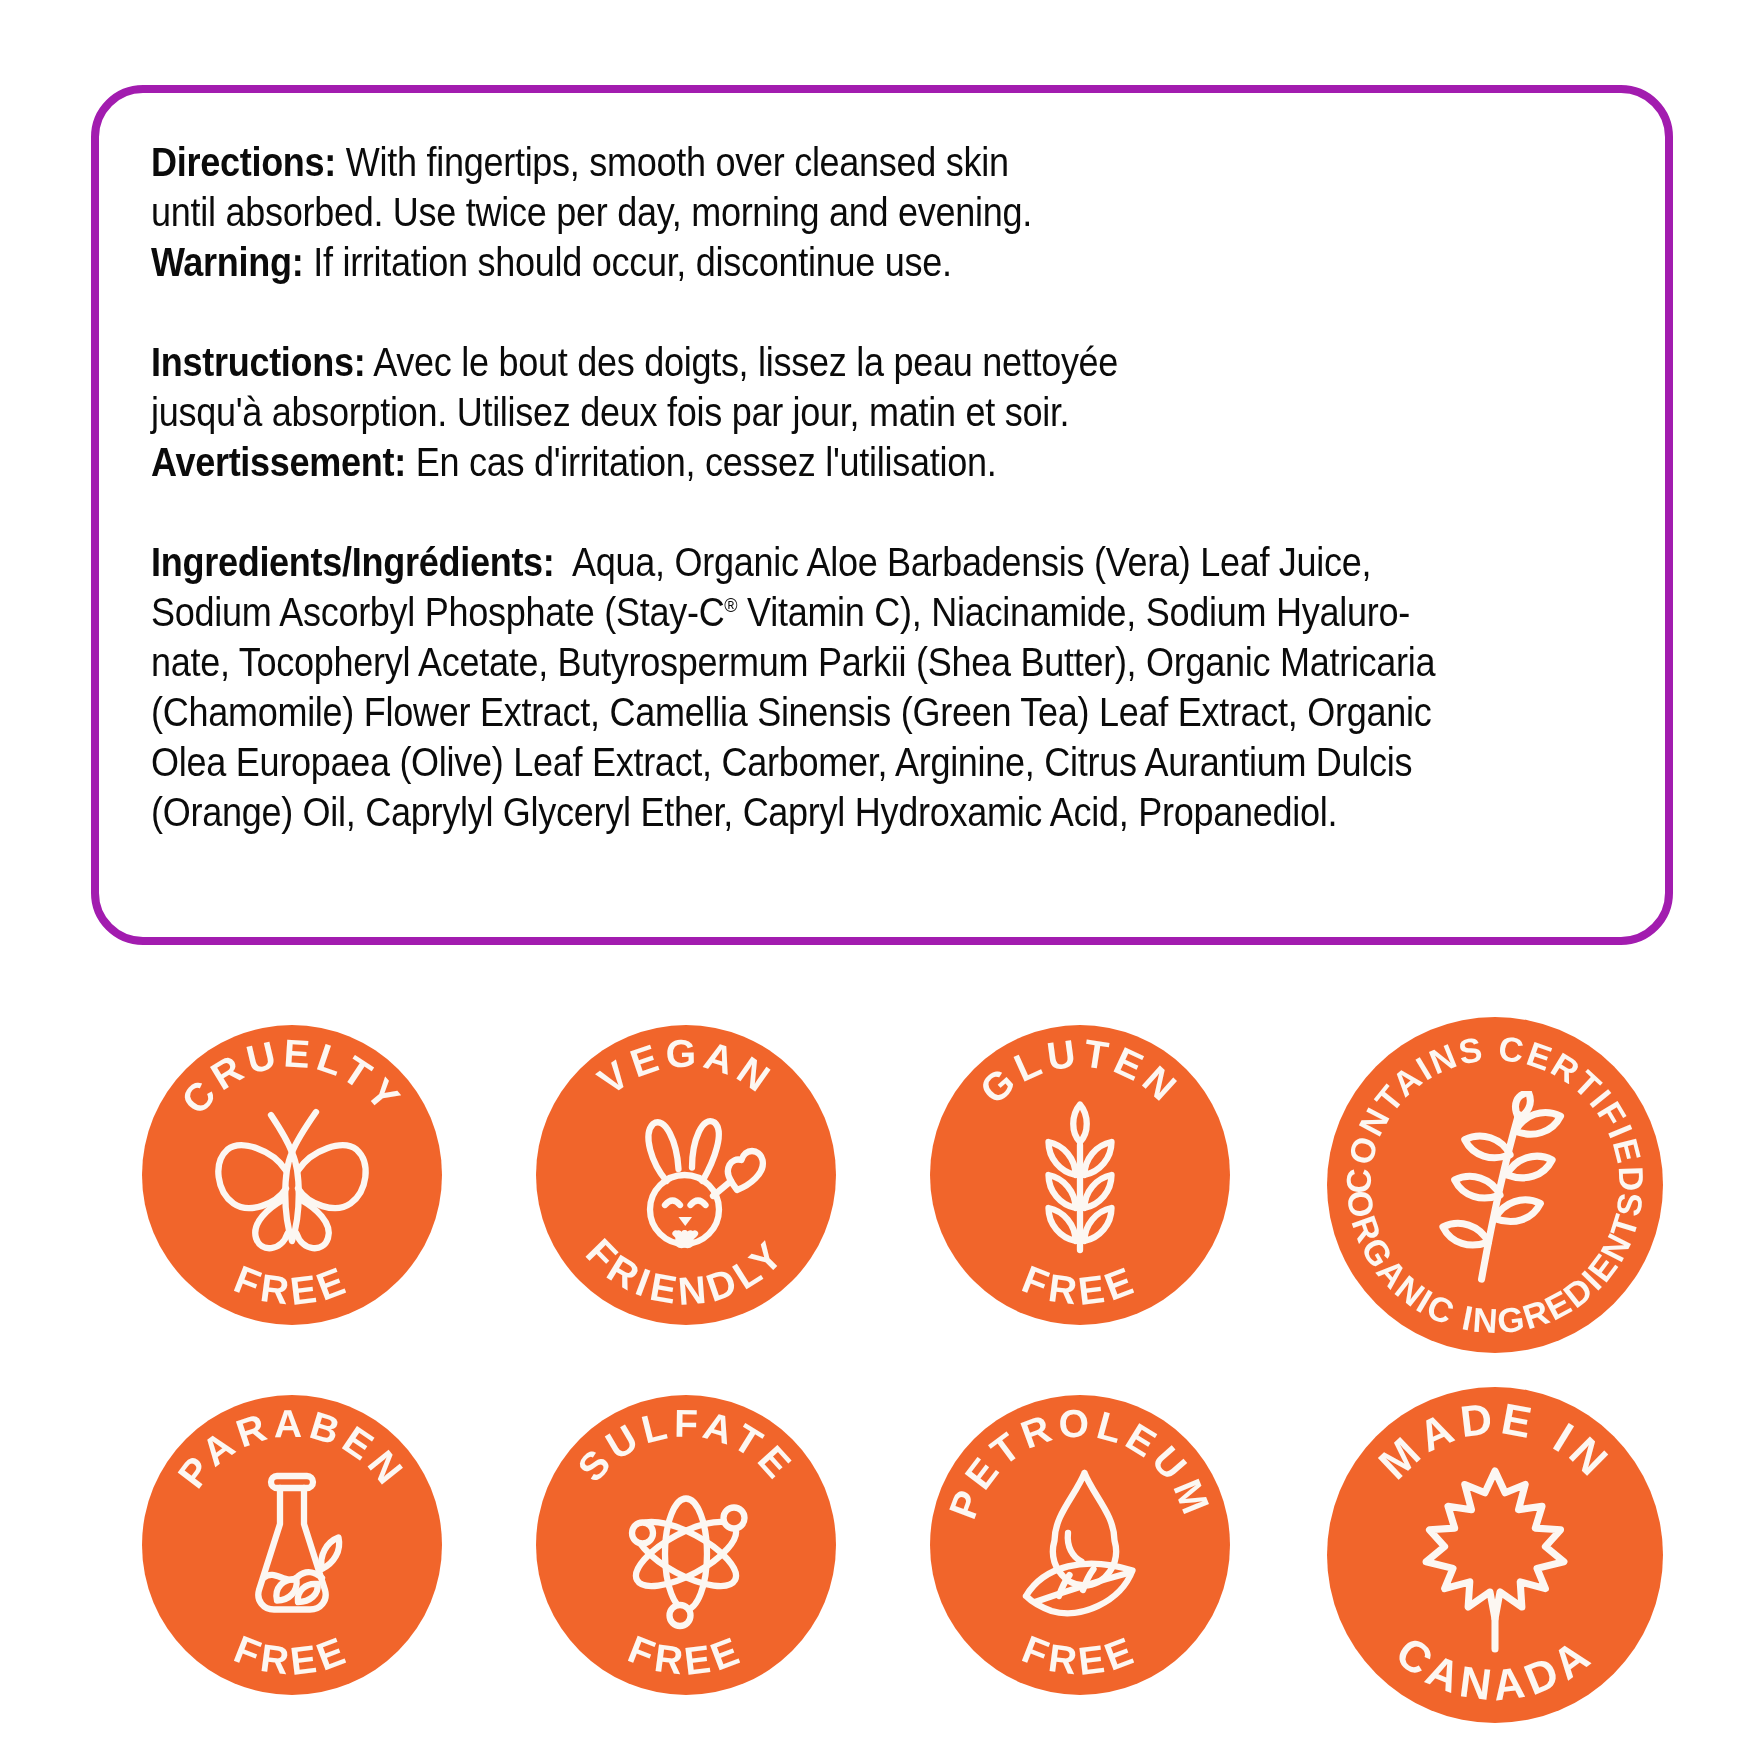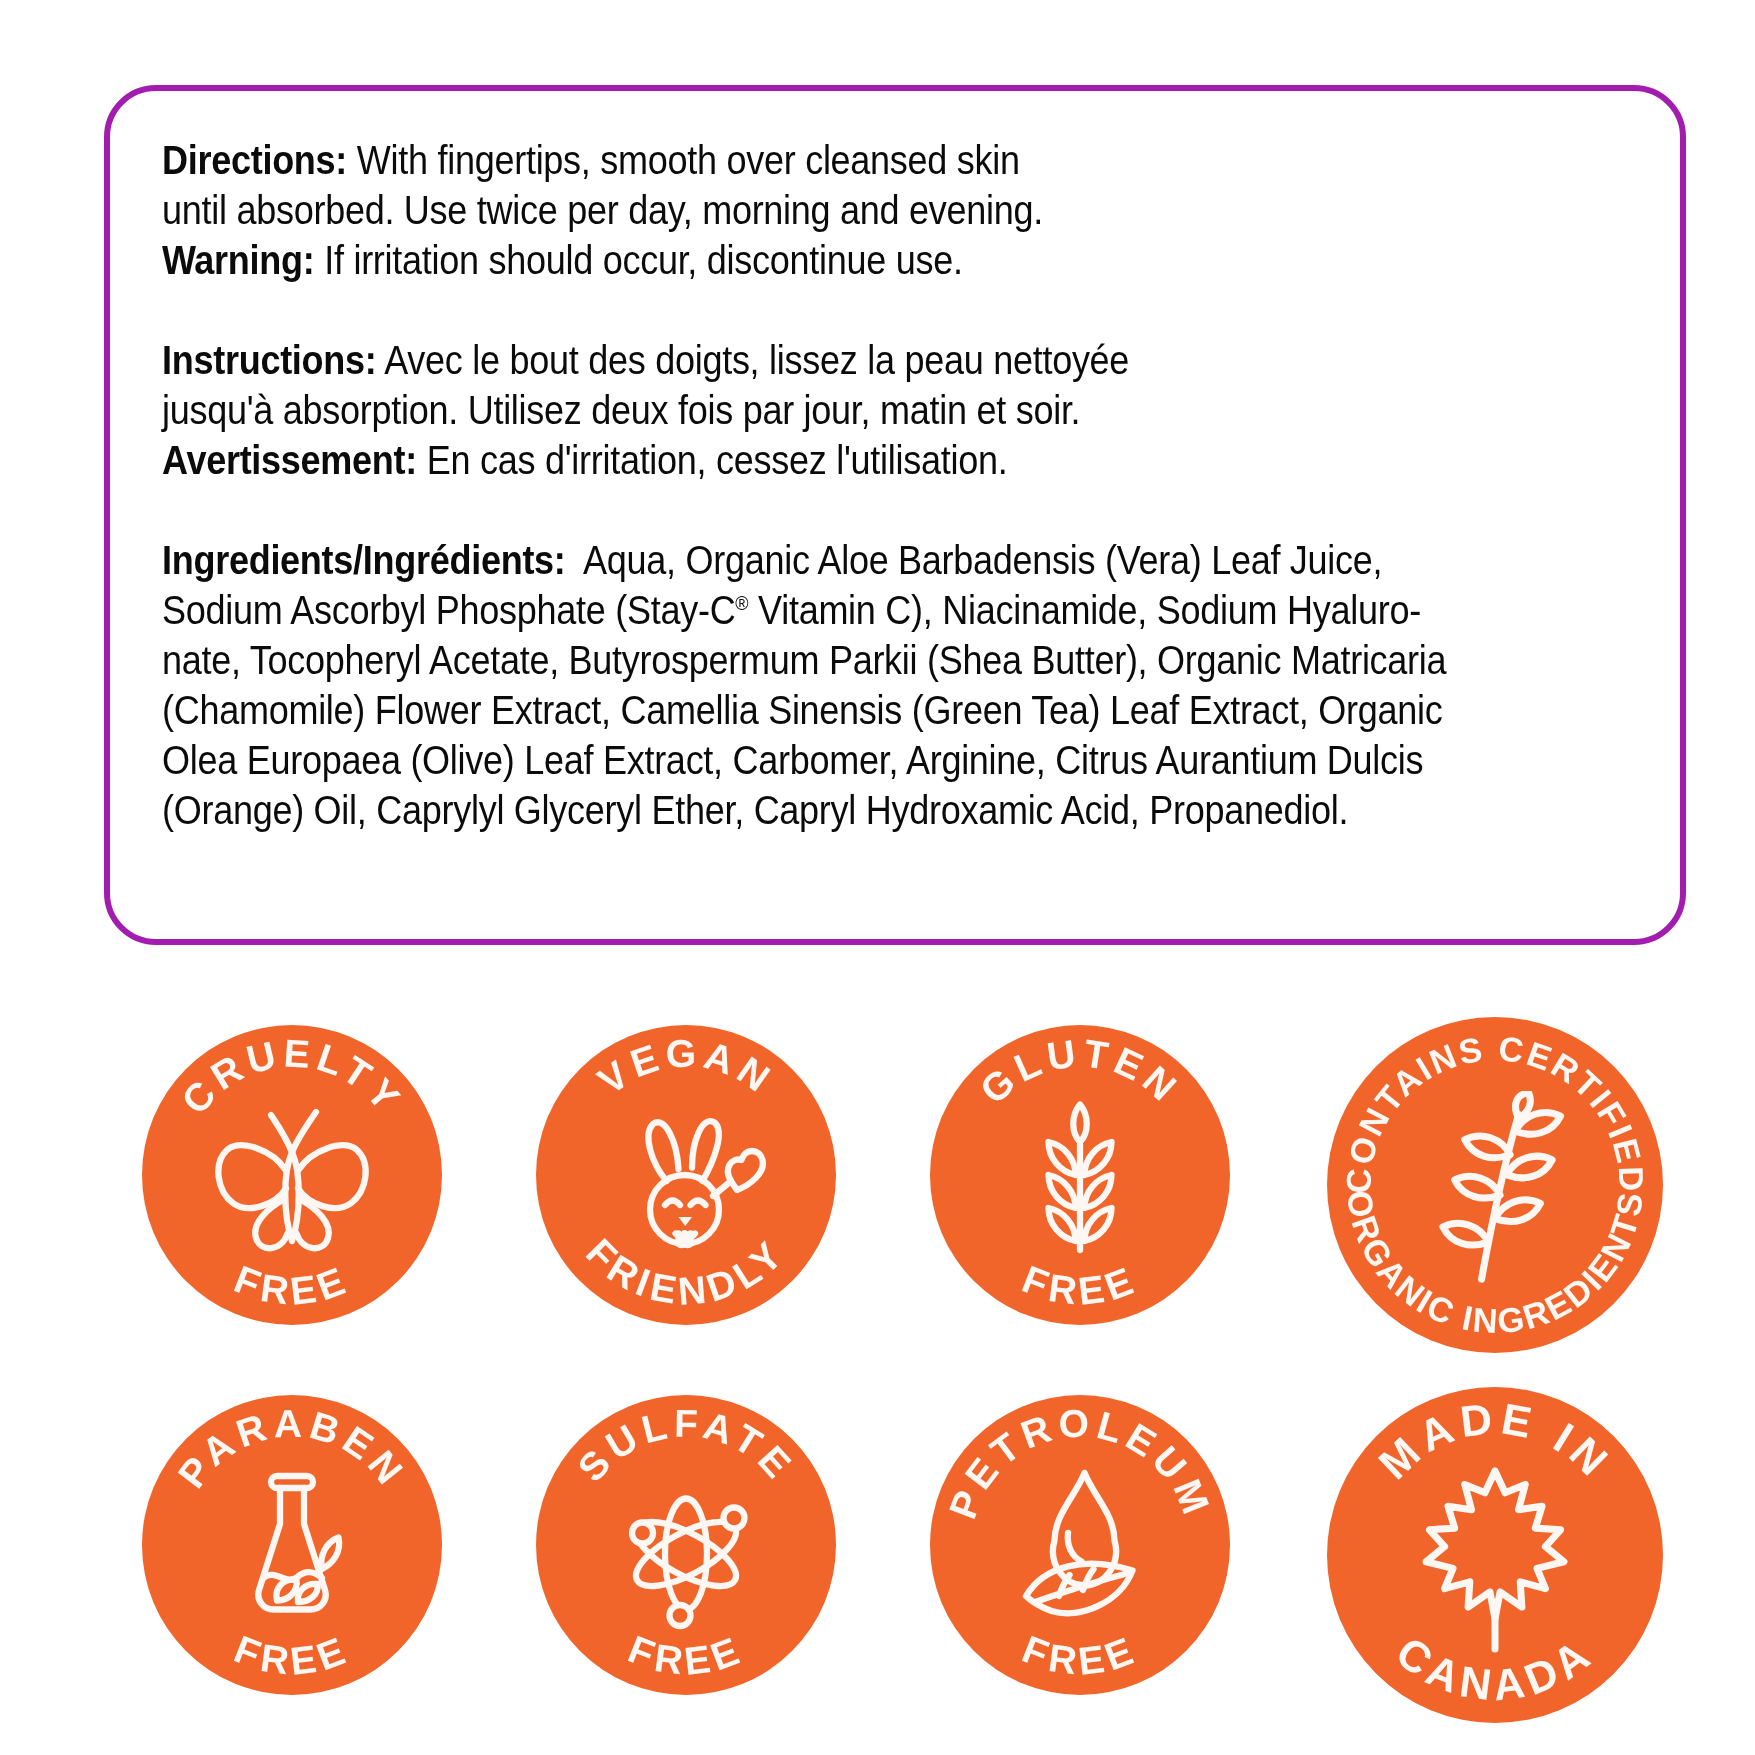--- a/index.html
+++ b/index.html
@@ -1,22 +1,22 @@
 <!DOCTYPE html>
 <html><head>
 <meta charset="utf-8">
 <title>Product Label</title>
 <style>
   html,body{margin:0;padding:0;background:#ffffff;}
   .stage{position:relative;width:1755px;height:1755px;background:#ffffff;overflow:hidden;
          font-family:"Liberation Sans",sans-serif;}
 
   
-  .label-box{position:absolute;left:104px;top:85px;width:1582px;height:860px;
-             box-sizing:border-box;border:6px solid #a21caf;border-radius:52px;
+  .label-box{position:absolute;left:91px;top:85px;width:1582px;height:860px;
+             box-sizing:border-box;border:8px solid #a21caf;border-radius:52px;
              padding:44px 0 0 52px;background:#ffffff;overflow:hidden;}
   .condensed{transform:scaleX(0.9);transform-origin:0 0;width:1660px;}
   .para{margin:0 0 50px 0;font-size:40px;line-height:50px;color:#0b0b0b;
         letter-spacing:-0.3px;white-space:nowrap;}
   .para strong{font-weight:bold;}
   .para sup{font-size:0.5em;vertical-align:super;line-height:0;}
 
   
   .badge{position:absolute;}
   .badge svg{display:block;}

